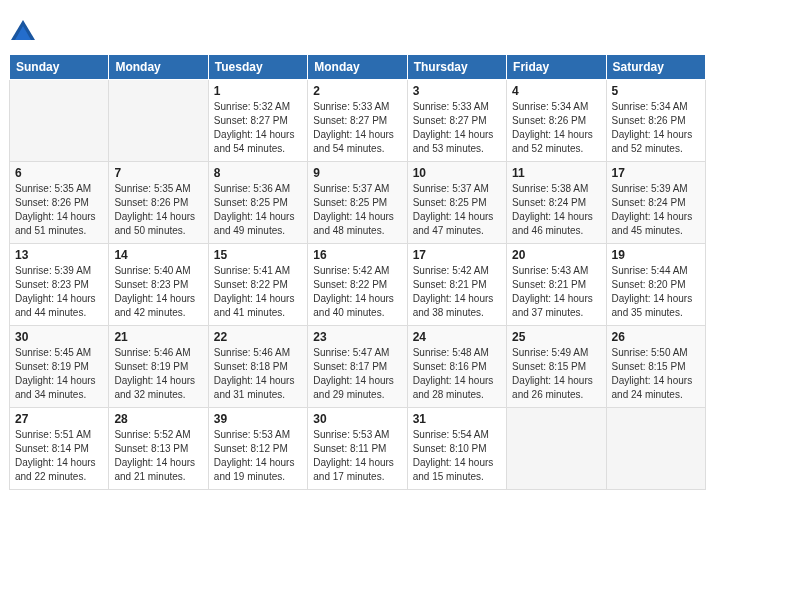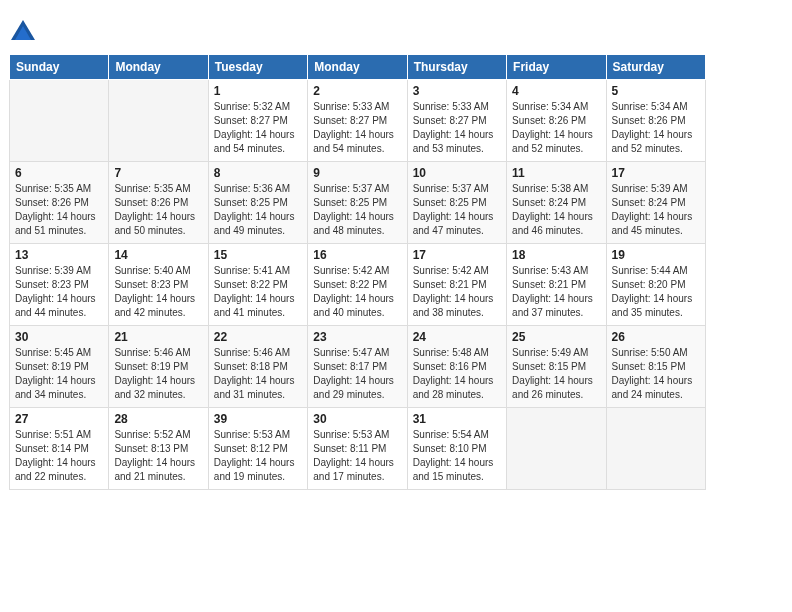--- a/index.html
+++ b/index.html
@@ -205,21 +205,21 @@
           </td>
           <td>
             <span class="day-num">16</span>
             <div class="day-info">Sunrise: 5:42 AM<br>Sunset: 8:22 PM<br>Daylight: 14 hours and 40 minutes.</div>
           </td>
           <td>
             <span class="day-num">17</span>
             <div class="day-info">Sunrise: 5:42 AM<br>Sunset: 8:21 PM<br>Daylight: 14 hours and 38 minutes.</div>
           </td>
           <td>
-            <span class="day-num">18</span>
+            <span class="day-num">20</span>
             <div class="day-info">Sunrise: 5:43 AM<br>Sunset: 8:21 PM<br>Daylight: 14 hours and 37 minutes.</div>
           </td>
           <td>
             <span class="day-num">19</span>
             <div class="day-info">Sunrise: 5:44 AM<br>Sunset: 8:20 PM<br>Daylight: 14 hours and 35 minutes.</div>
           </td>
         </tr>
         <tr>
           <td>
             <span class="day-num">30</span>

